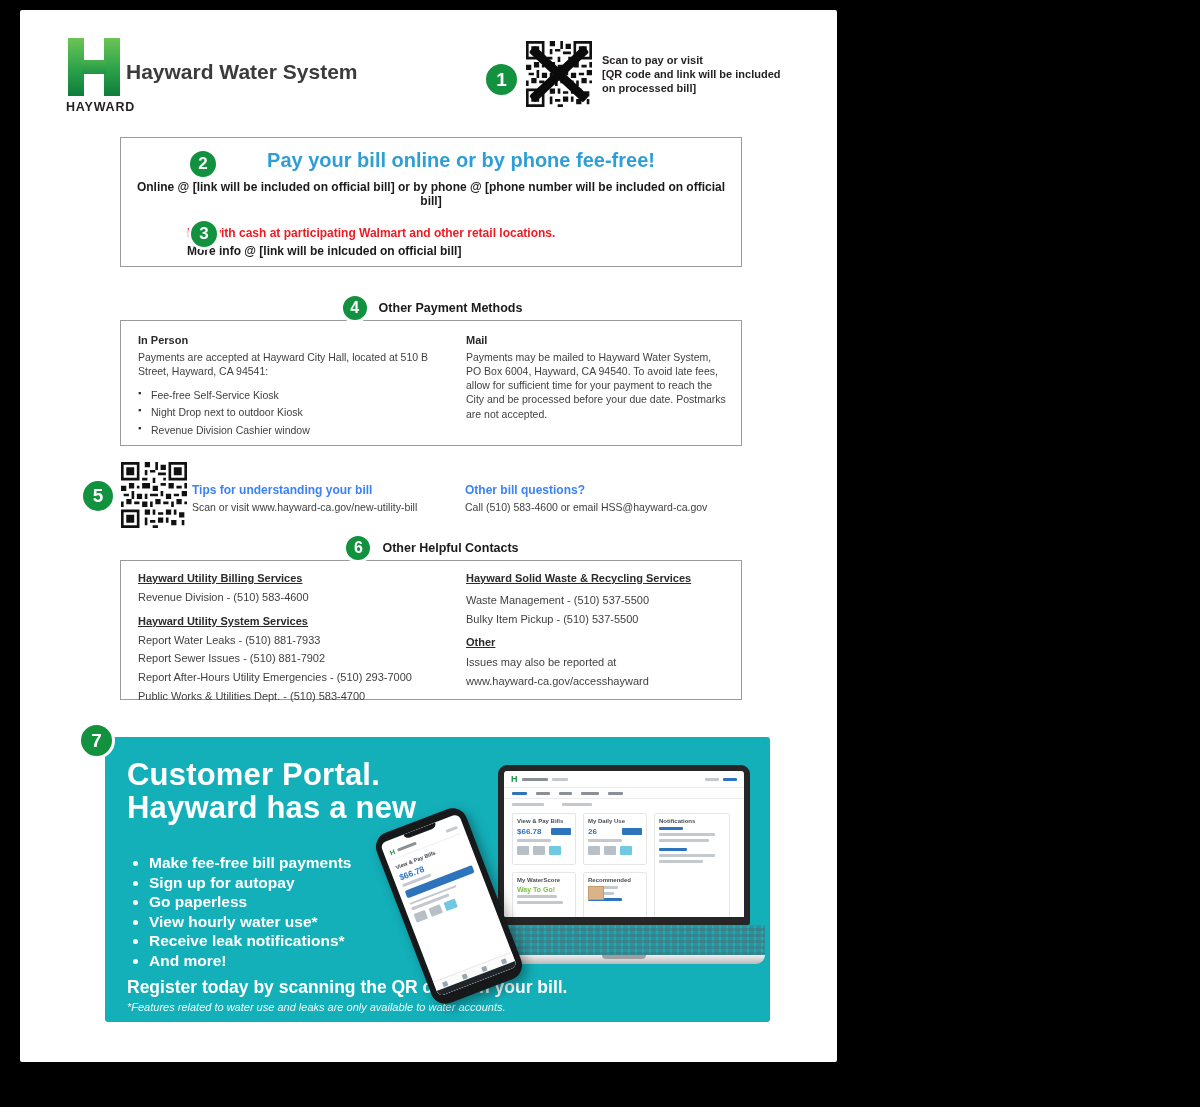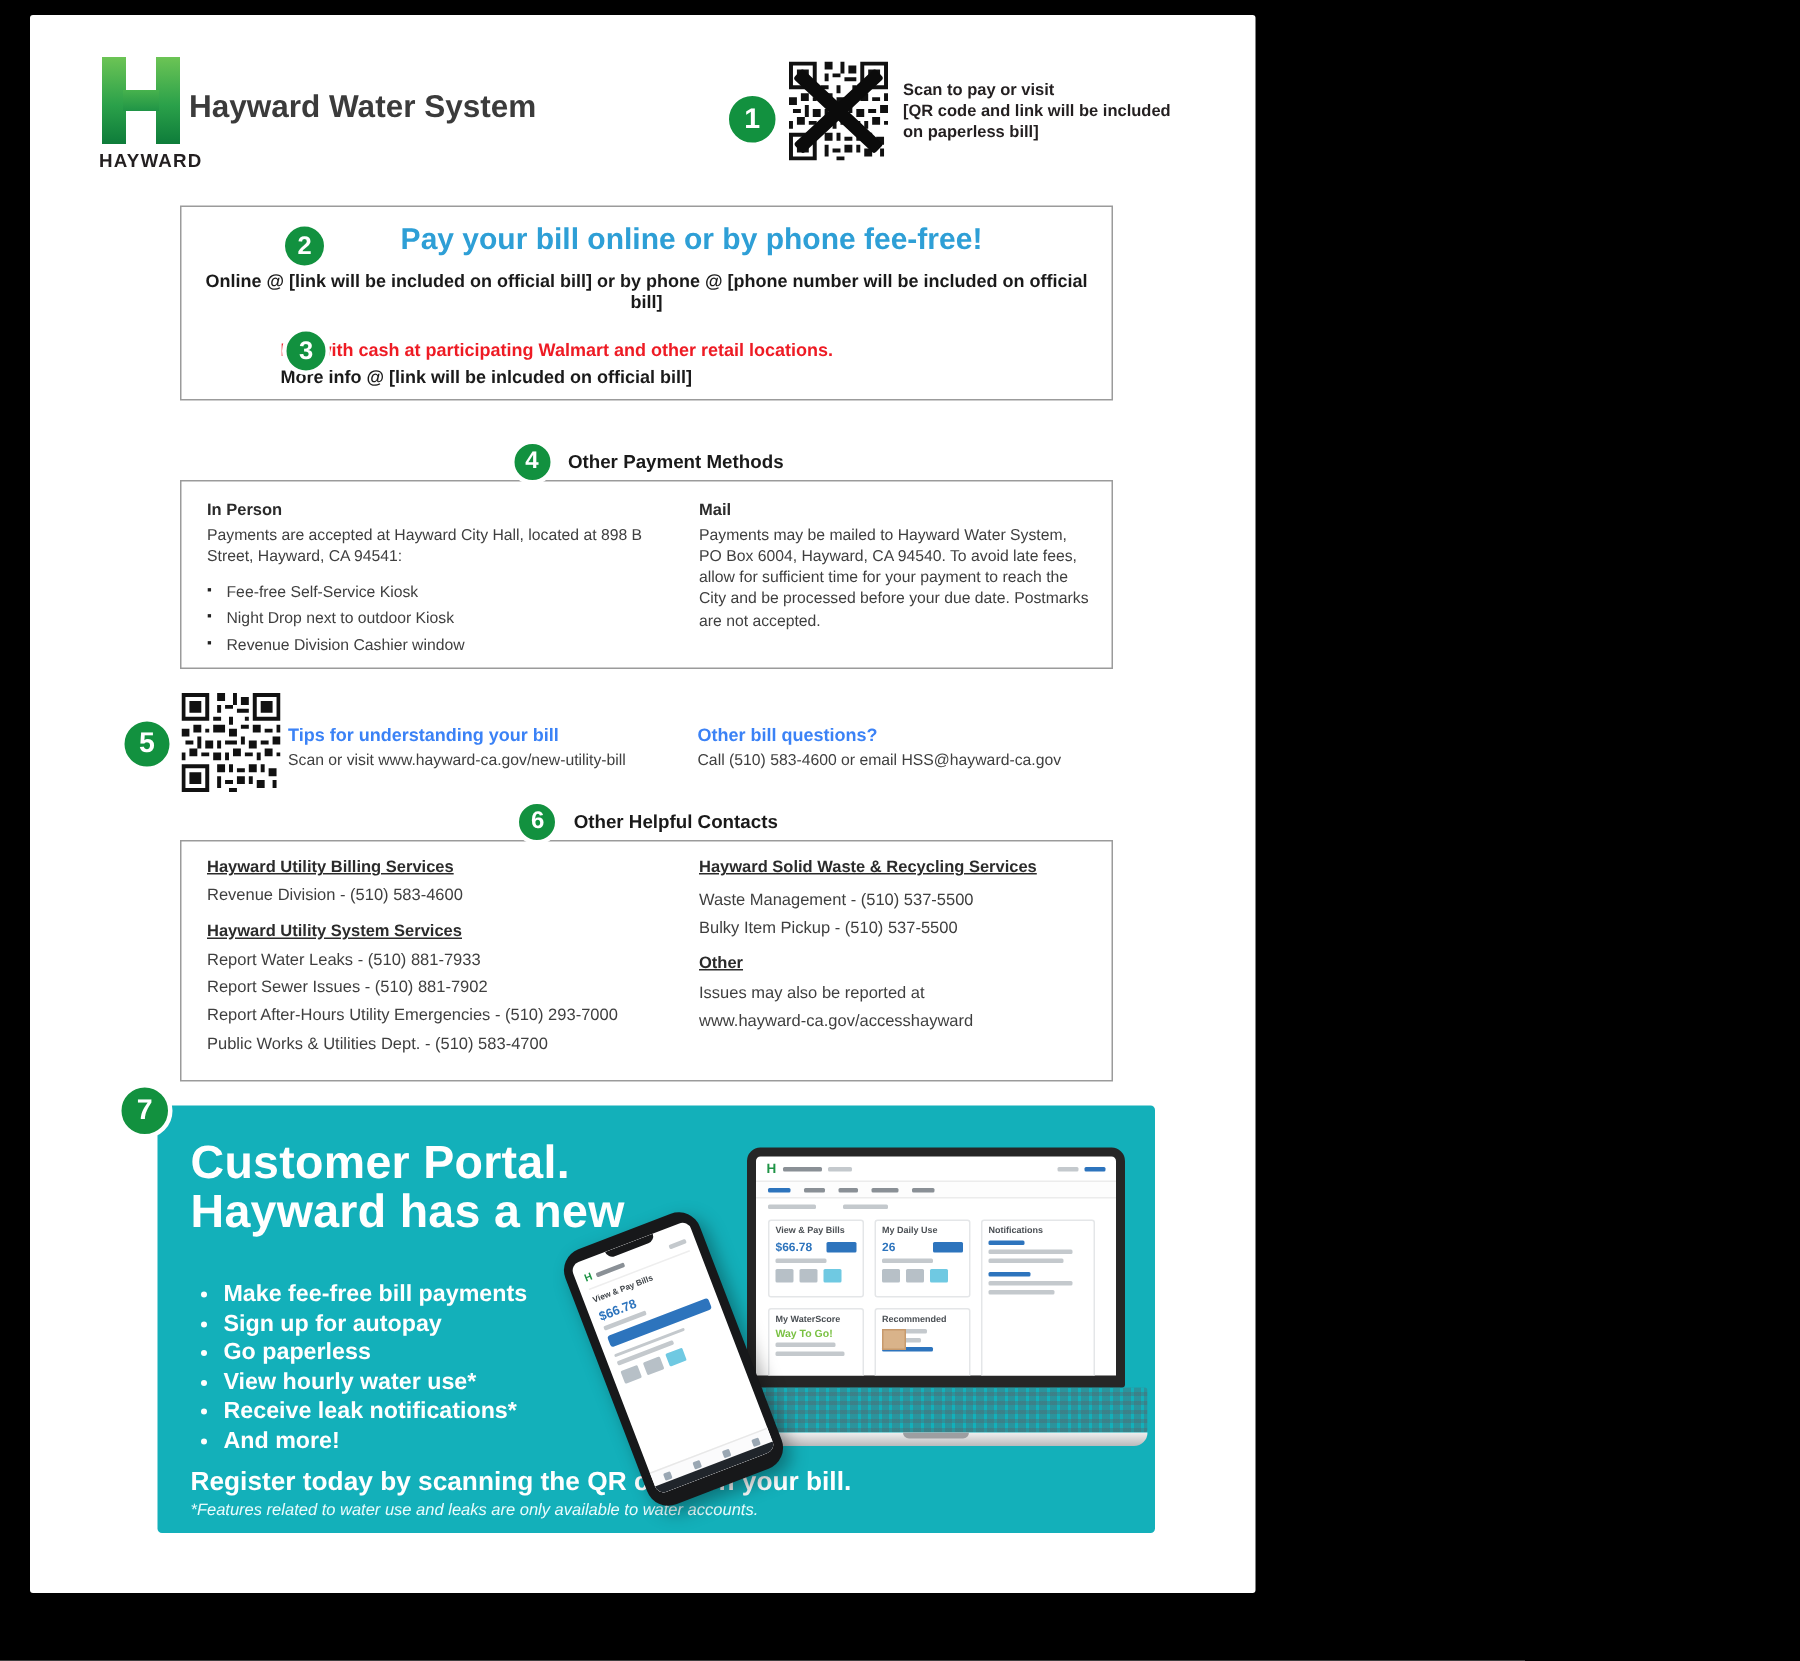--- a/index.html
+++ b/index.html
@@ -58,21 +58,21 @@
   .col h4 { font-size:11px; color:#2b2b2b; margin-bottom:2px; }
   .blist { list-style:none; margin-top:10px; }
   .blist li { padding-left:13px; position:relative; margin-bottom:3px; }
   .blist li::before { content:"▪"; position:absolute; left:0; top:-1px; font-size:9px; color:#222; }
 
   
   .tips-head { color:#3b82f6; font-size:12px; font-weight:bold; }
   .tips-sub { font-size:10.5px; color:#3f3f3f; margin-top:4px; }
 
   
-  #contactsbox { left:100px; top:550px; width:622px; height:161px; }
+  #contactsbox { left:100px; top:550px; width:622px; height:140px; }
   .cgroup h4 { font-size:11px; color:#2b2b2b; text-decoration:underline; margin-bottom:4px; }
   .cline { font-size:11px; color:#3f3f3f; margin-bottom:4px; }
 
   
   #portal { position:absolute; left:85px; top:727px; width:665px; height:285px;
             background:#13b0ba; border-radius:3px; }
   .portal-head { position:absolute; left:22px; top:22px; color:#fff; font-weight:bold;
                  font-size:31px; line-height:1.06; letter-spacing:.2px; }
   .portal-bullets { position:absolute; left:44px; top:116px; color:#fff; font-weight:bold;
                     font-size:15.5px; line-height:1.26; list-style:disc; }
@@ -156,42 +156,42 @@
 
   <div class="badge" style="left:463px;top:51px;width:37px;height:37px;font-size:19px;">1</div>
   <div class="qr qr-x" style="left:506px;top:31px;width:66px;height:66px;">
     <svg viewBox="0 0 25 25">
         <use href="#qrpat"></use>
       </svg>
   </div>
   <div class="step1-text">
     <div>Scan to pay or visit</div>
     <div>[QR code and link will be included</div>
-    <div>on paperless bill]</div>
+    <div>on processed bill]</div>
   </div>
 
   <div class="box" id="paybox">
     <div class="badge" style="left:66px;top:10px;width:32px;height:32px;font-size:17px;">2</div>
     <div class="pay-head">Pay your bill online or by phone fee-free!</div>
     <div class="pay-sub">Online @ [link will be included on official bill] or by phone @ [phone number will be included on official bill]</div>
     <div class="badge" style="left:67px;top:80px;width:32px;height:32px;font-size:17px;">3</div>
     <div class="pay-red-wrap">
       <div class="pay-red">Pay with cash at participating Walmart and other retail locations.</div>
       <div class="pay-more">More info @ [link will be inlcuded on official bill]</div>
     </div>
   </div>
 
   <div class="sec-head" style="top:283px;">
     <div class="badge">4</div>
     <div class="sec-title">Other Payment Methods</div>
   </div>
   <div class="box" id="methodsbox">
     <div class="col" style="left:17px;top:12px;width:312px;">
       <h4>In Person</h4>
-      <div>Payments are accepted at Hayward City Hall, located at 898 B Street, Hayward, CA 94541:</div>
+      <div>Payments are accepted at Hayward City Hall, located at 510 B Street, Hayward, CA 94541:</div>
       <ul class="blist">
         <li>Fee-free Self-Service Kiosk</li>
         <li>Night Drop next to outdoor Kiosk</li>
         <li>Revenue Division Cashier window</li>
       </ul>
     </div>
     <div class="col" style="left:345px;top:12px;width:262px;">
       <h4>Mail</h4>
       <div>Payments may be mailed to Hayward Water System, PO Box 6004, Hayward, CA 94540. To avoid late fees, allow for sufficient time for your payment to reach the City and be processed before your due date. Postmarks are not accepted.</div>
     </div>

